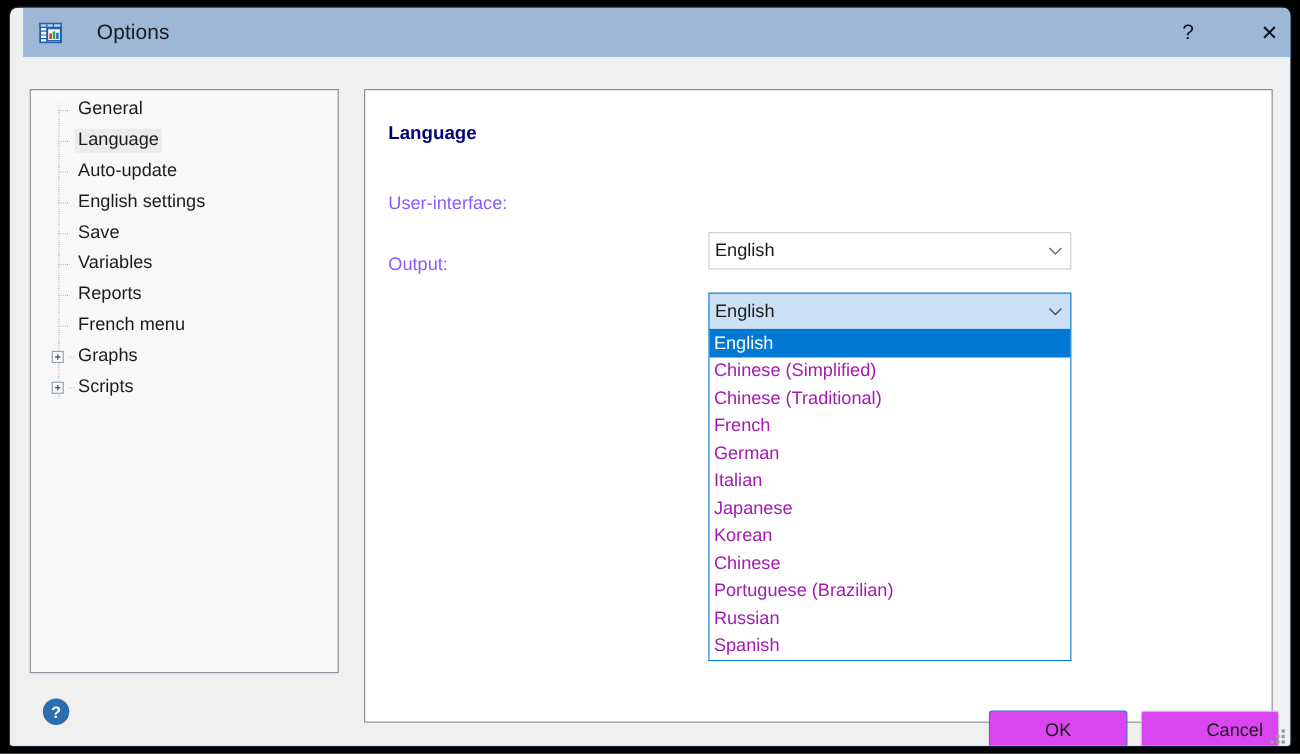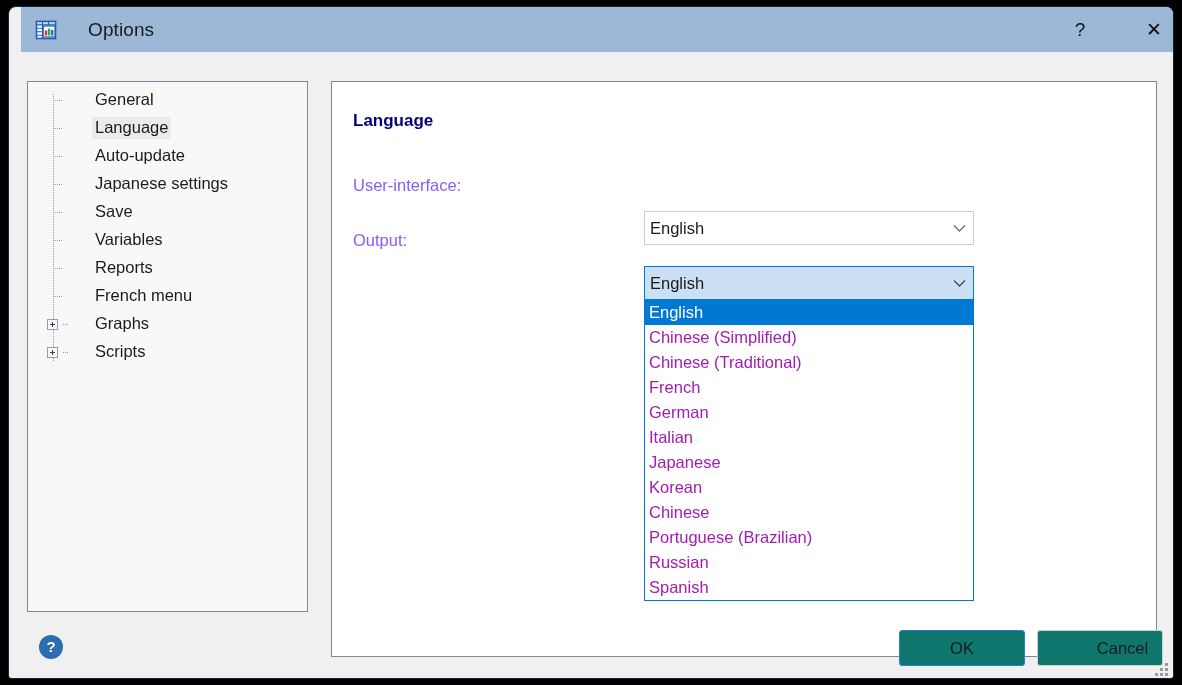--- a/index.html
+++ b/index.html
@@ -142,21 +142,20 @@
   .tree-expander-gap {
     width: 5px; height: 1px; flex: none;
     background-image: linear-gradient(to right, #9a9a9a 1px, transparent 1px);
     background-size: 2px 1px;
   }
   .tree-label {
     font-size: 16.5px;
     color: #1b1b1b;
     padding: 1px 3px 2px 3px;
     white-space: nowrap;
-    margin-left: 24px;
   }
   .tree-item.selected .tree-label {
     background: #ebebeb;
   }
 
   
   #content-panel {
     position: absolute;
     left: 322px;
     top: 29px;
@@ -256,24 +255,24 @@
   #help-button {
     position: absolute;
     left: 29px;
     top: 582px;
     width: 26px;
     height: 26px;
     cursor: pointer;
   }
   .dlg-button {
     position: absolute;
-    top: 578px;
+    top: 594px;
     width: 126px;
     height: 36px;
-    background: #0f766e;
+    background: #d946ef;
     font-size: 16.5px;
     color: #1b1b1b;
     display: flex;
     align-items: center;
     justify-content: center;
     box-sizing: border-box;
     border-radius: 3px;
     cursor: pointer;
   }
   #ok-button {
@@ -349,21 +348,21 @@
           <span class="tree-label">Language</span>
         </div>
 
         <div class="tree-item">
           <span class="tree-stub"></span>
           <span class="tree-label">Auto-update</span>
         </div>
 
         <div class="tree-item">
           <span class="tree-stub"></span>
-          <span class="tree-label">Japanese settings</span>
+          <span class="tree-label">English settings</span>
         </div>
 
         <div class="tree-item">
           <span class="tree-stub"></span>
           <span class="tree-label">Save</span>
         </div>
 
 
         <div class="tree-item">
           <span class="tree-stub"></span>

